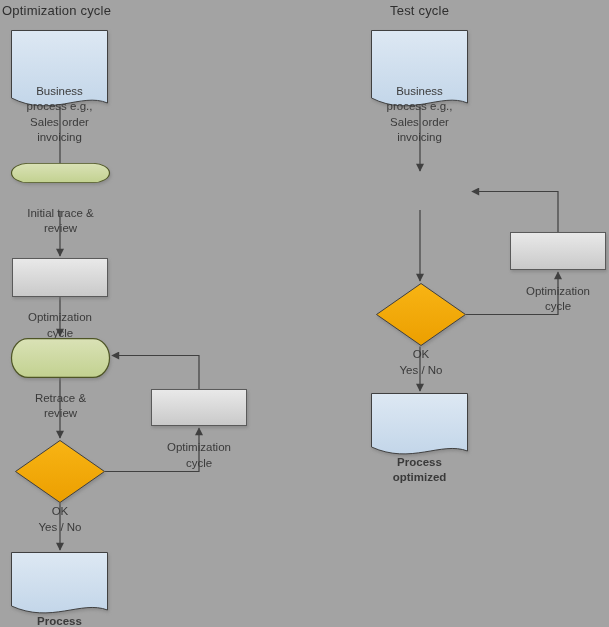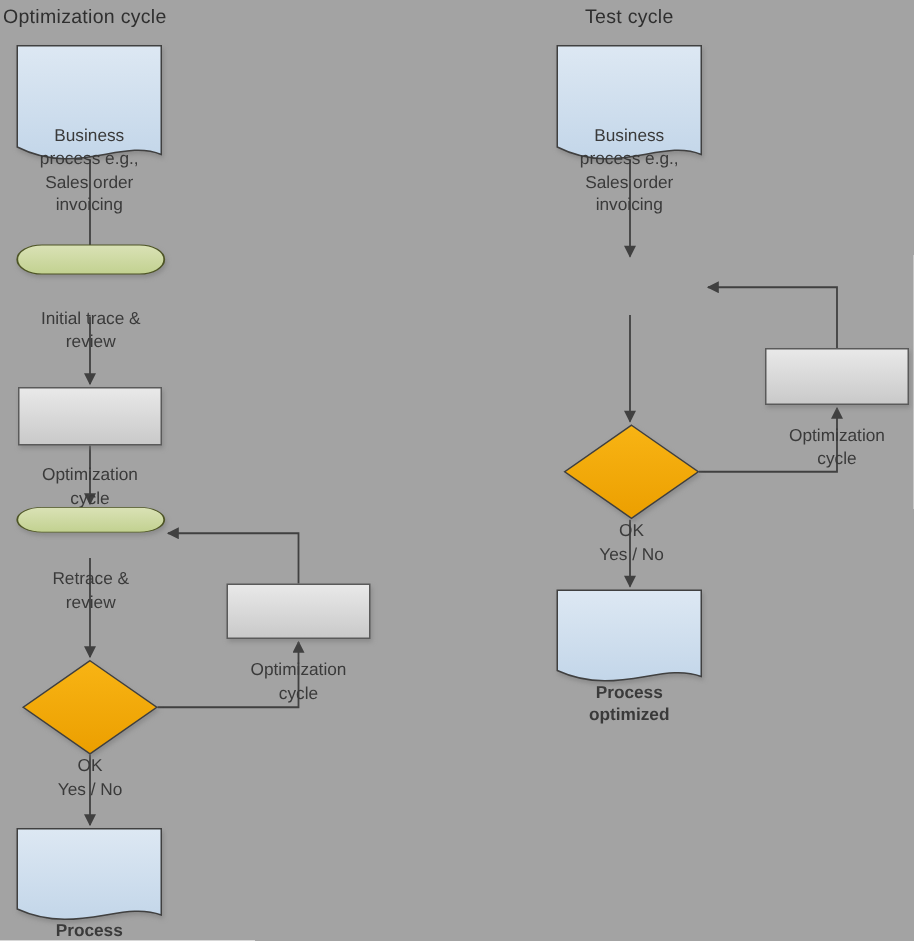--- a/index.html
+++ b/index.html
@@ -96,21 +96,21 @@
   </div>
 
   <div class="node" style="left:12px;top:258px;width:96px;height:39px">
     <svg viewBox="0 0 96 39" preserveAspectRatio="none">
       <rect x="0.5" y="0.5" width="95" height="38" fill="url(#gradProc)" stroke-width="1" stroke="#5a5a5a"></rect>
     </svg>
     <div class="label">Optimization
 cycle</div>
   </div>
 
-  <div class="node" style="left:11px;top:338px;width:99px;height:17px">
+  <div class="node" style="left:11px;top:338px;width:99px;height:40px">
     <svg viewBox="0 0 99 34" preserveAspectRatio="none">
       <rect x="0.5" y="0.5" width="98" height="33" rx="16.5" ry="16.5" fill="url(#gradTerm)" stroke-width="1.2" stroke="#4e5526"></rect>
     </svg>
     <div class="label">Retrace &amp;
 review</div>
   </div>
 
   <div class="node" style="left:15px;top:440px;width:90px;height:63px">
     <svg viewBox="0 0 90 63" preserveAspectRatio="none">
       <polygon points="45,0.5 89.5,31.5 45,62.5 0.5,31.5" fill="url(#gradDec)" stroke-width="1" stroke="#3f3f3f"></polygon>

